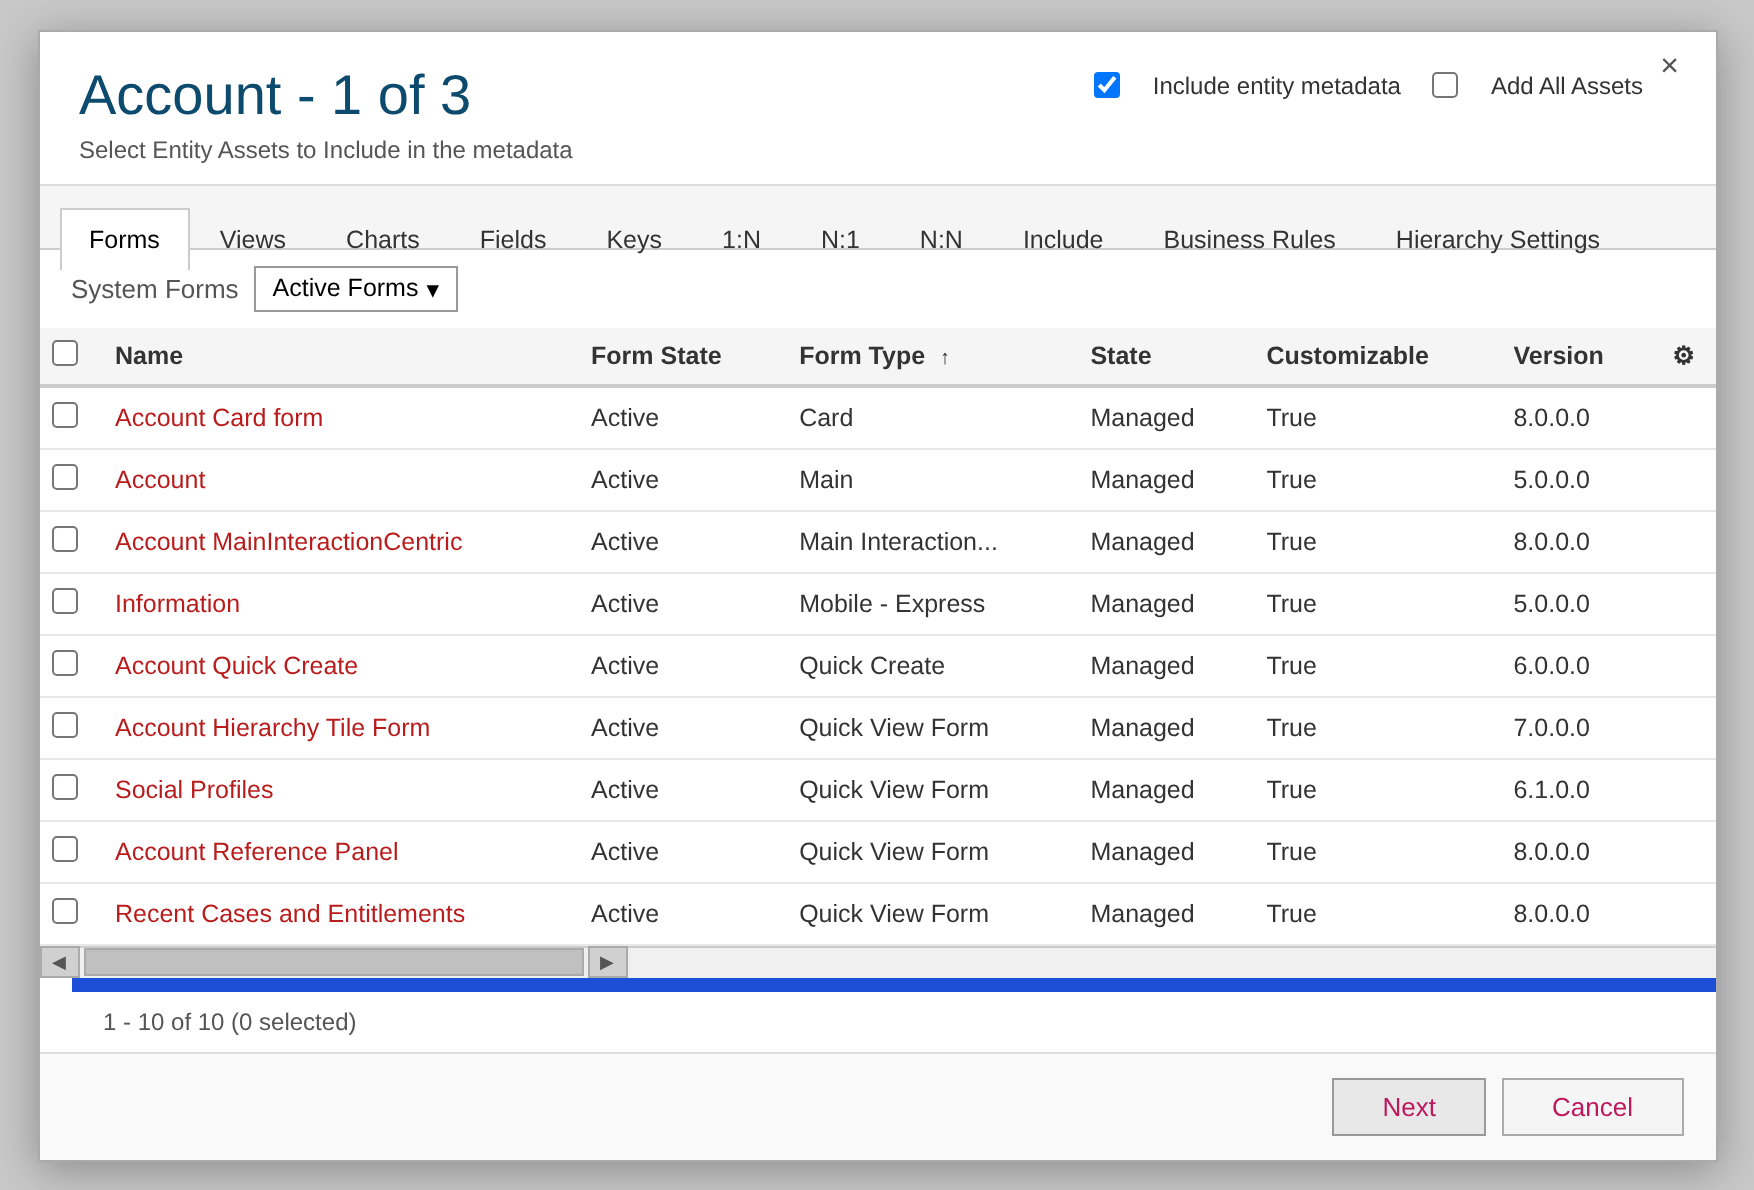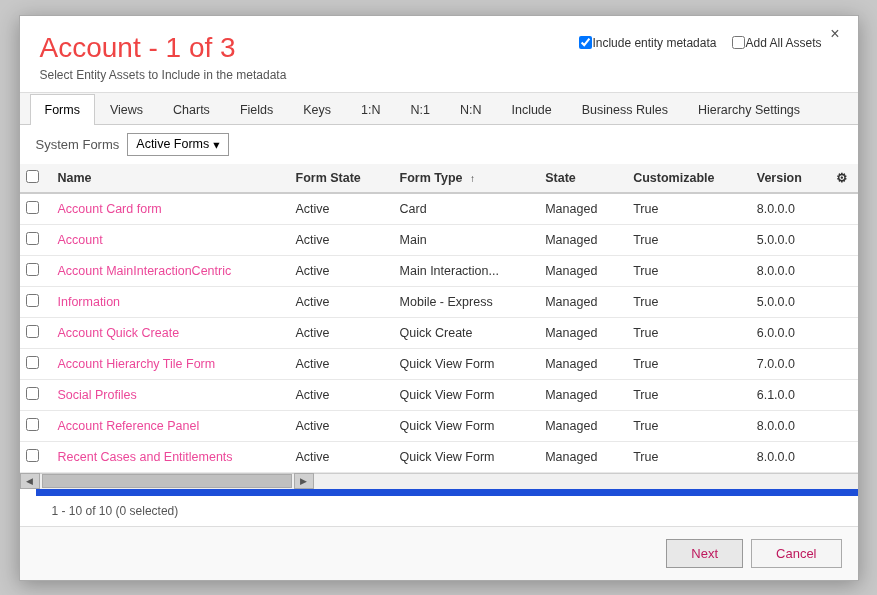--- a/index.html
+++ b/index.html
@@ -35,60 +35,60 @@
       line-height: 1;
       padding: 2px 6px;
     }
     .dialog-header {
       padding: 16px 20px 10px 20px;
       border-bottom: 1px solid #ddd;
     }
     .dialog-title {
       font-size: 28px;
       font-weight: 300;
-      color: #ef4444;
+      color: #0c4a6e;
       margin-bottom: 4px;
     }
     .dialog-subtitle {
       font-size: 12px;
       color: #555;
     }
     .header-options {
       position: absolute;
       top: 20px;
       right: 36px;
       display: flex;
       align-items: center;
       gap: 16px;
       font-size: 12px;
       color: #333;
     }
     .header-options label {
       display: flex;
       align-items: center;
-      gap: 0;
+      gap: 16px;
       cursor: pointer;
     }
     .tabs-row {
       display: flex;
       border-bottom: 1px solid #ccc;
       background: #f5f5f5;
       padding: 0 10px;
       flex-wrap: wrap;
     }
     .tab {
       padding: 8px 14px;
       cursor: pointer;
       border: 1px solid transparent;
       border-bottom: none;
       font-size: 12.5px;
       color: #333;
       background: transparent;
       position: relative;
-      top: 1px;
+      top: 11px;
       white-space: nowrap;
     }
     .tab.active {
       background: #fff;
       border-color: #ccc;
       border-bottom-color: #fff;
       color: #000;
     }
     .filter-row {
       padding: 8px 16px;
@@ -144,21 +144,21 @@
     th.settings-col { width: 30px; text-align: center; }
     th .sort-arrow { margin-left: 4px; font-size: 10px; }
     td {
       padding: 7px 10px;
       border-bottom: 1px solid #e8e8e8;
       color: #333;
       white-space: nowrap;
     }
     td.check-col { padding: 7px 6px; }
     td.name-col a {
-      color: #ec4899;
+      color: #b91c1c;
       text-decoration: none;
       cursor: pointer;
     }
     .horiz-scroll-area {
       height: 16px;
       background: #f0f0f0;
       display: flex;
       align-items: center;
       border-top: 1px solid #ccc;
     }

